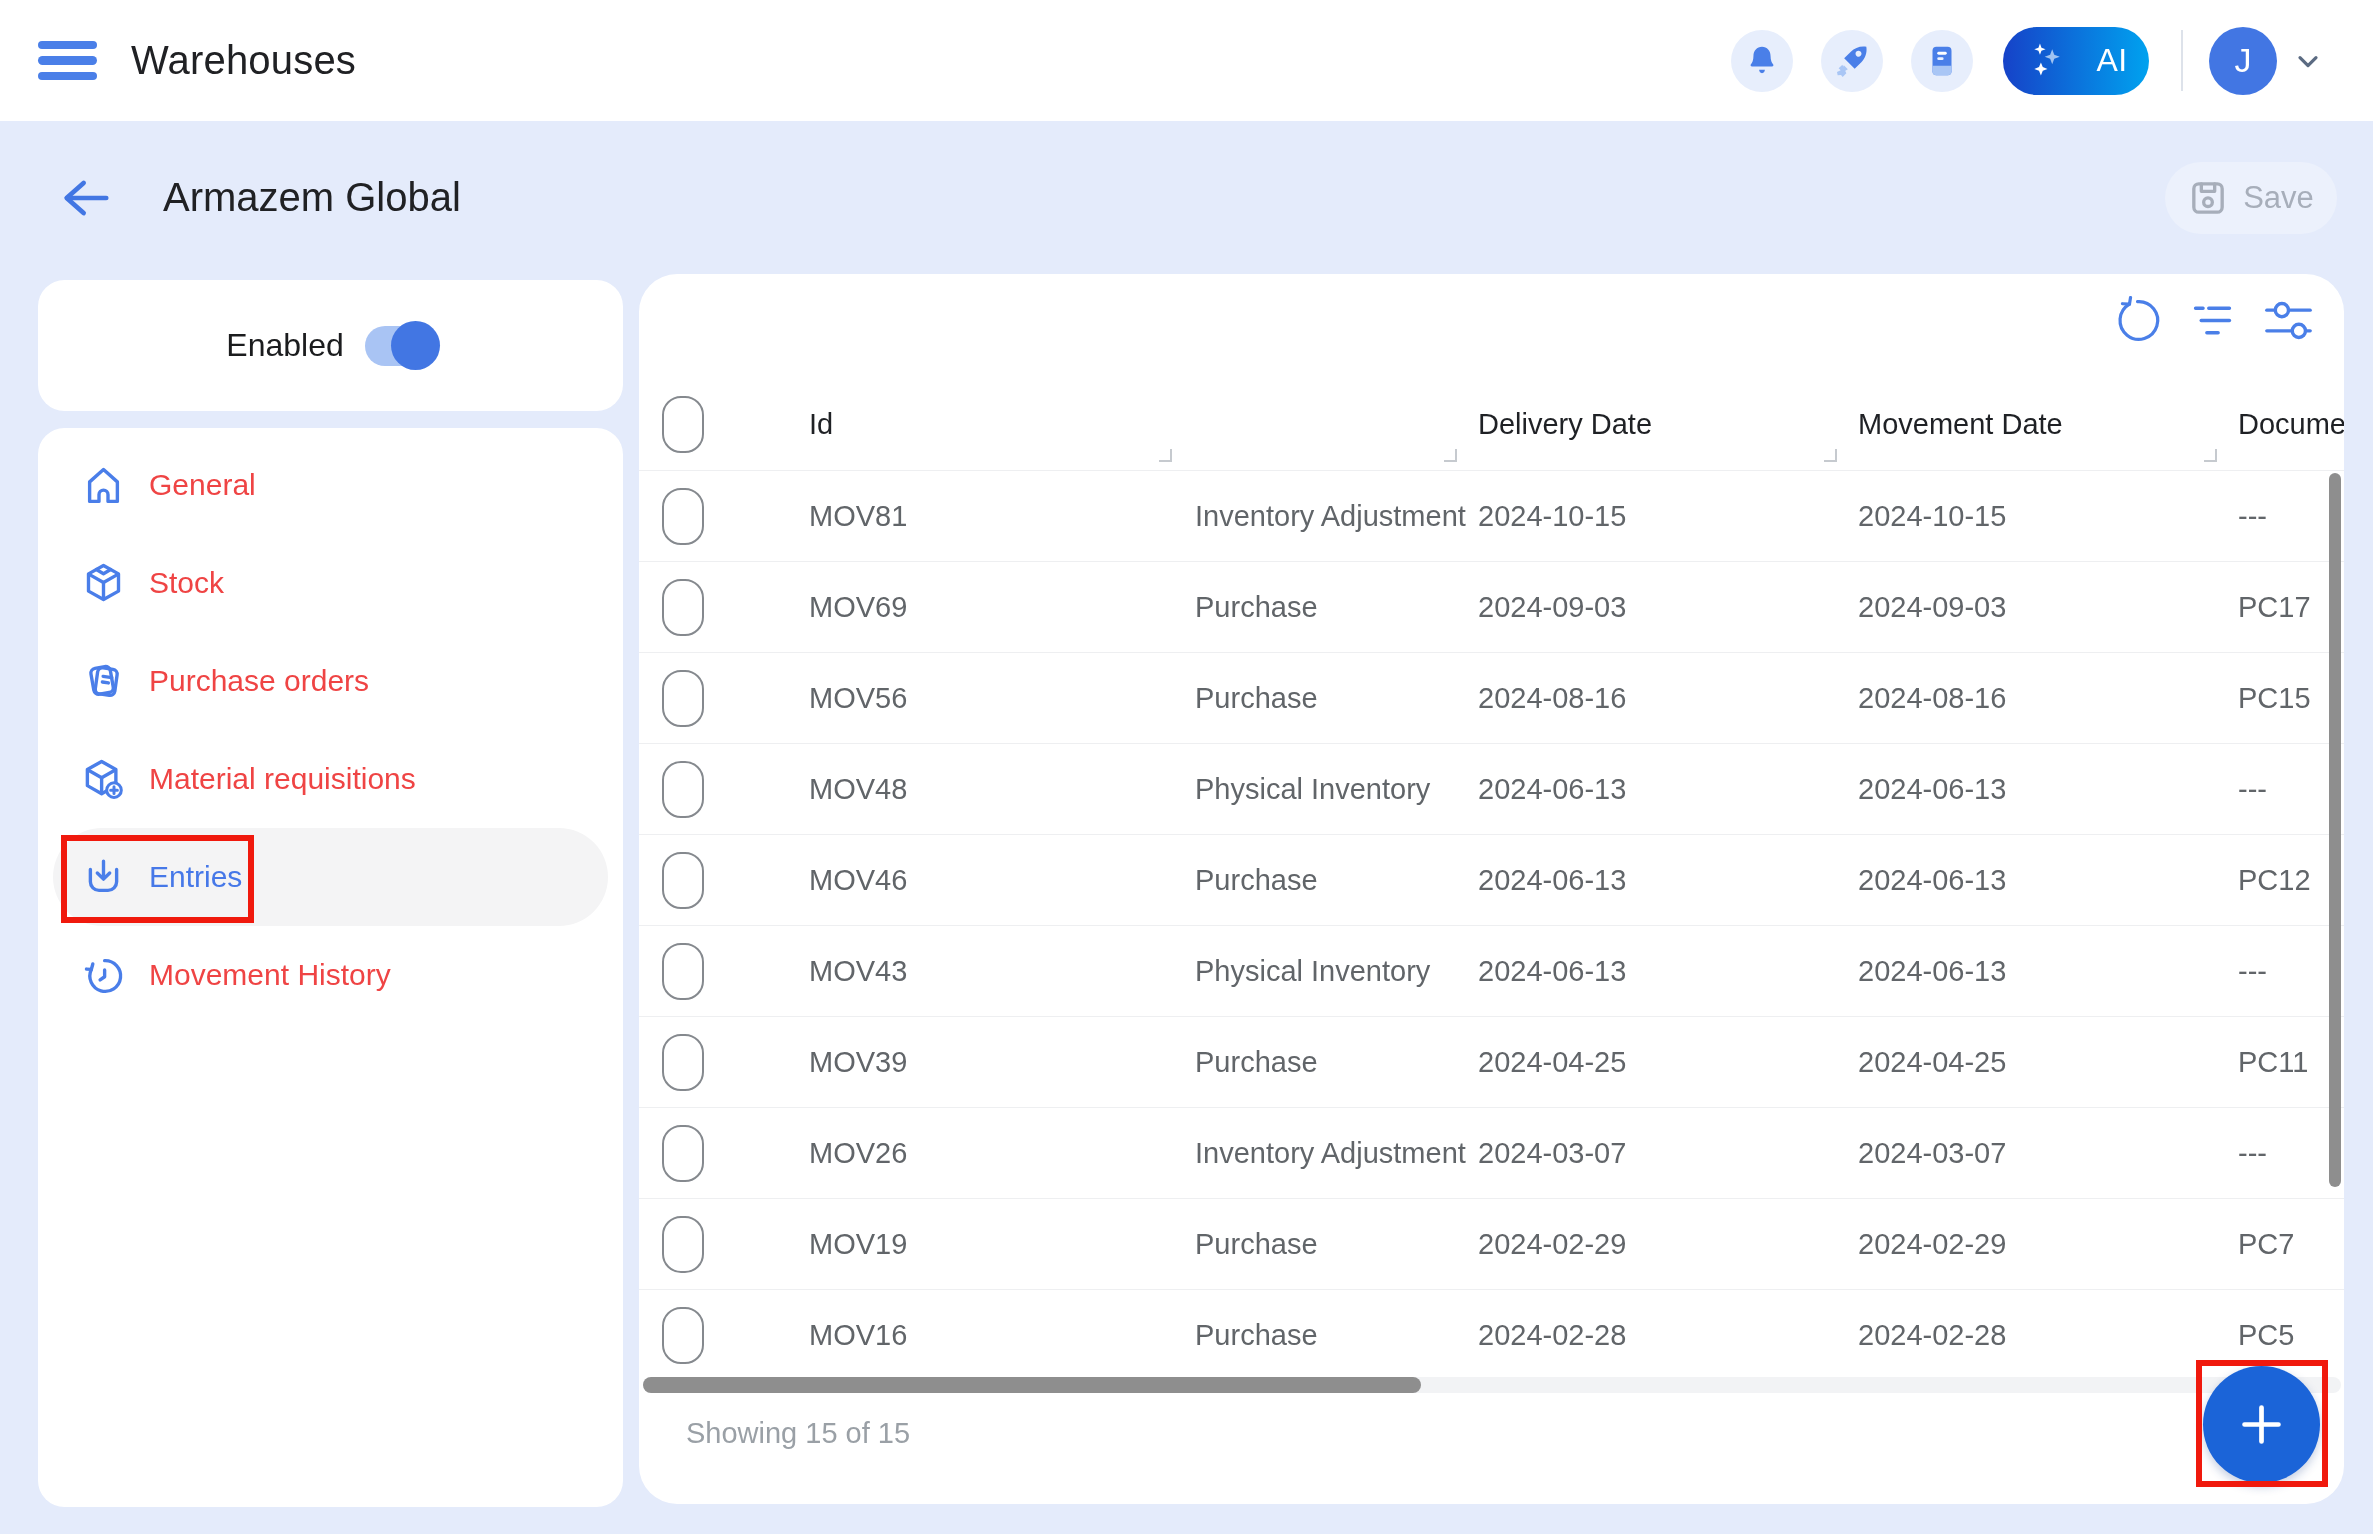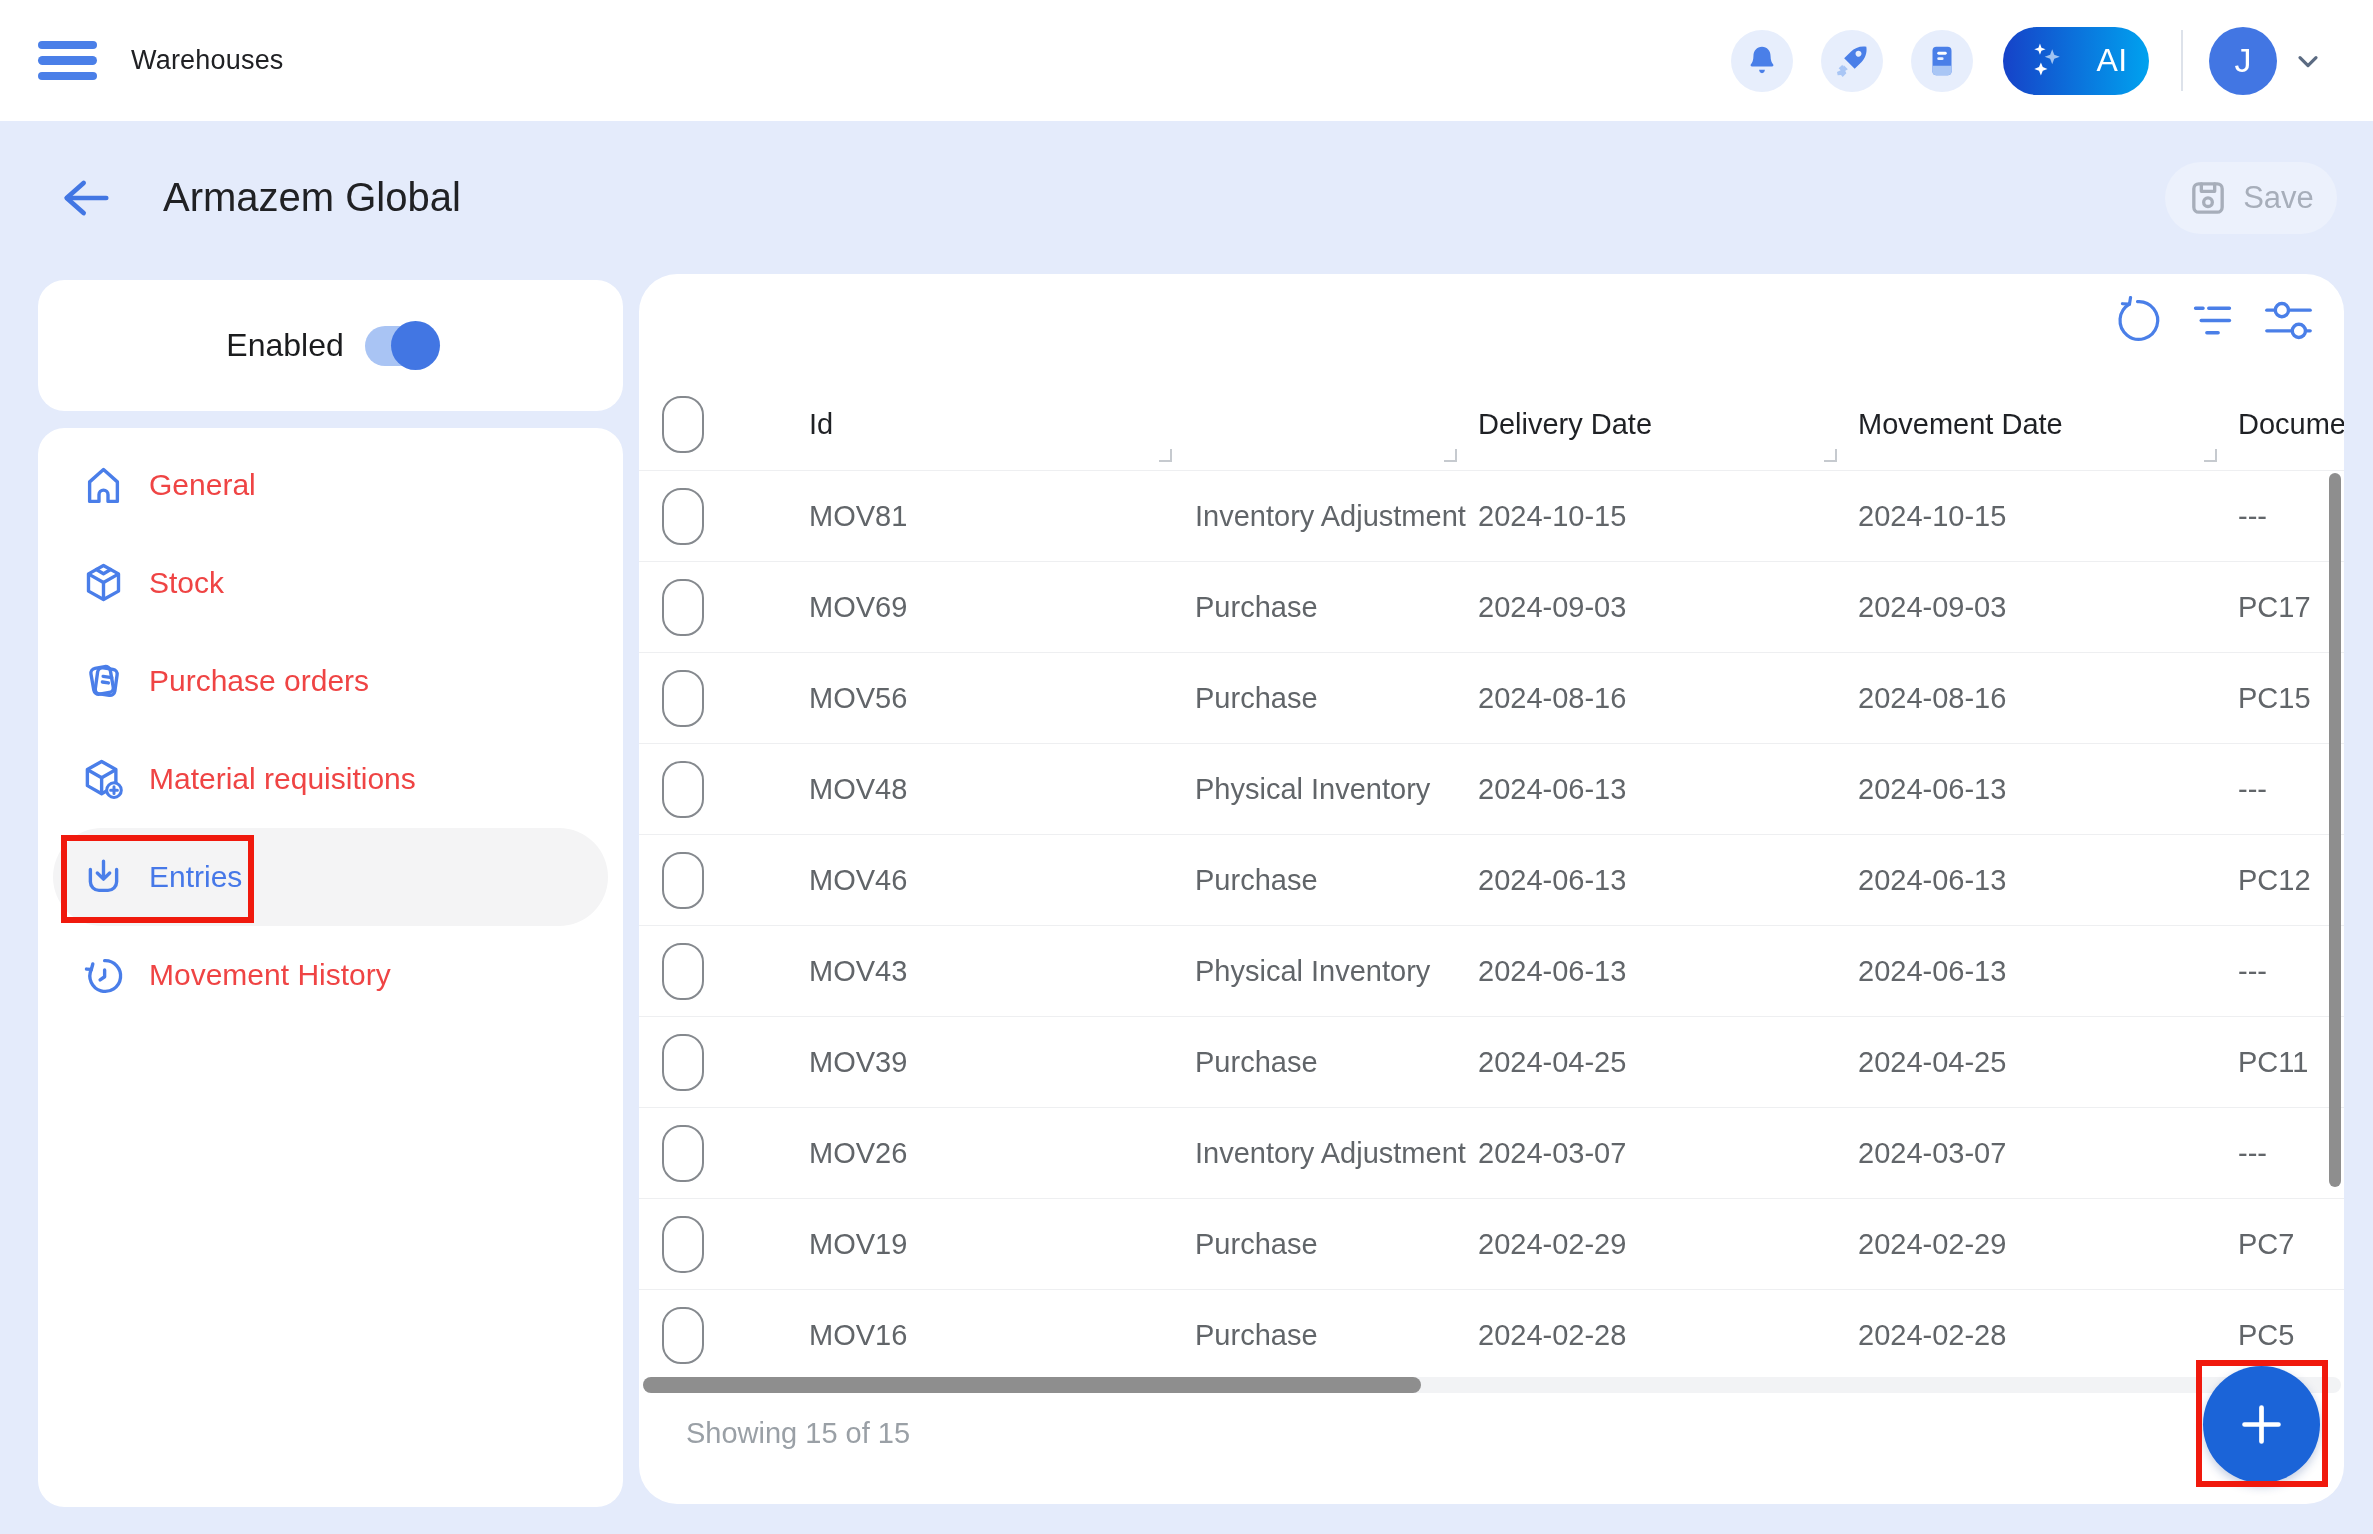--- a/index.html
+++ b/index.html
@@ -11,21 +11,21 @@
     position:relative;
   }
   
   .topbar {
     position:absolute; left:0; top:0; width:2373px; height:121px;
     background:#ffffff; display:flex; align-items:center;
     padding:0 49px 0 38px;
   }
   .hamburger { width:59px; height:45px; display:flex; flex-direction:column; justify-content:space-between; padding:2.8px 0; cursor:pointer; }
   .hamburger span { display:block; height:8.5px; border-radius:4.7px; background:#4a7fe8; }
-  .topbar-title { font-size:27px; font-weight:500; color:#202124; margin-left:34px; letter-spacing:0.2px; }
+  .topbar-title { font-size:40px; font-weight:500; color:#202124; margin-left:34px; letter-spacing:0.2px; }
   .topbar-spacer { flex:1; }
   .icon-circle {
     width:62px; height:62px; border-radius:50%; background:#e7eefc;
     display:flex; align-items:center; justify-content:center; margin-left:28px; cursor:pointer;
   }
   .ai-pill {
     margin-left:30px; width:146px; height:68px; border-radius:34px;
     background:linear-gradient(90deg,#1642c8 0%,#00a2ef 100%);
     display:flex; align-items:center; justify-content:center; gap:24px; cursor:pointer;
   }

